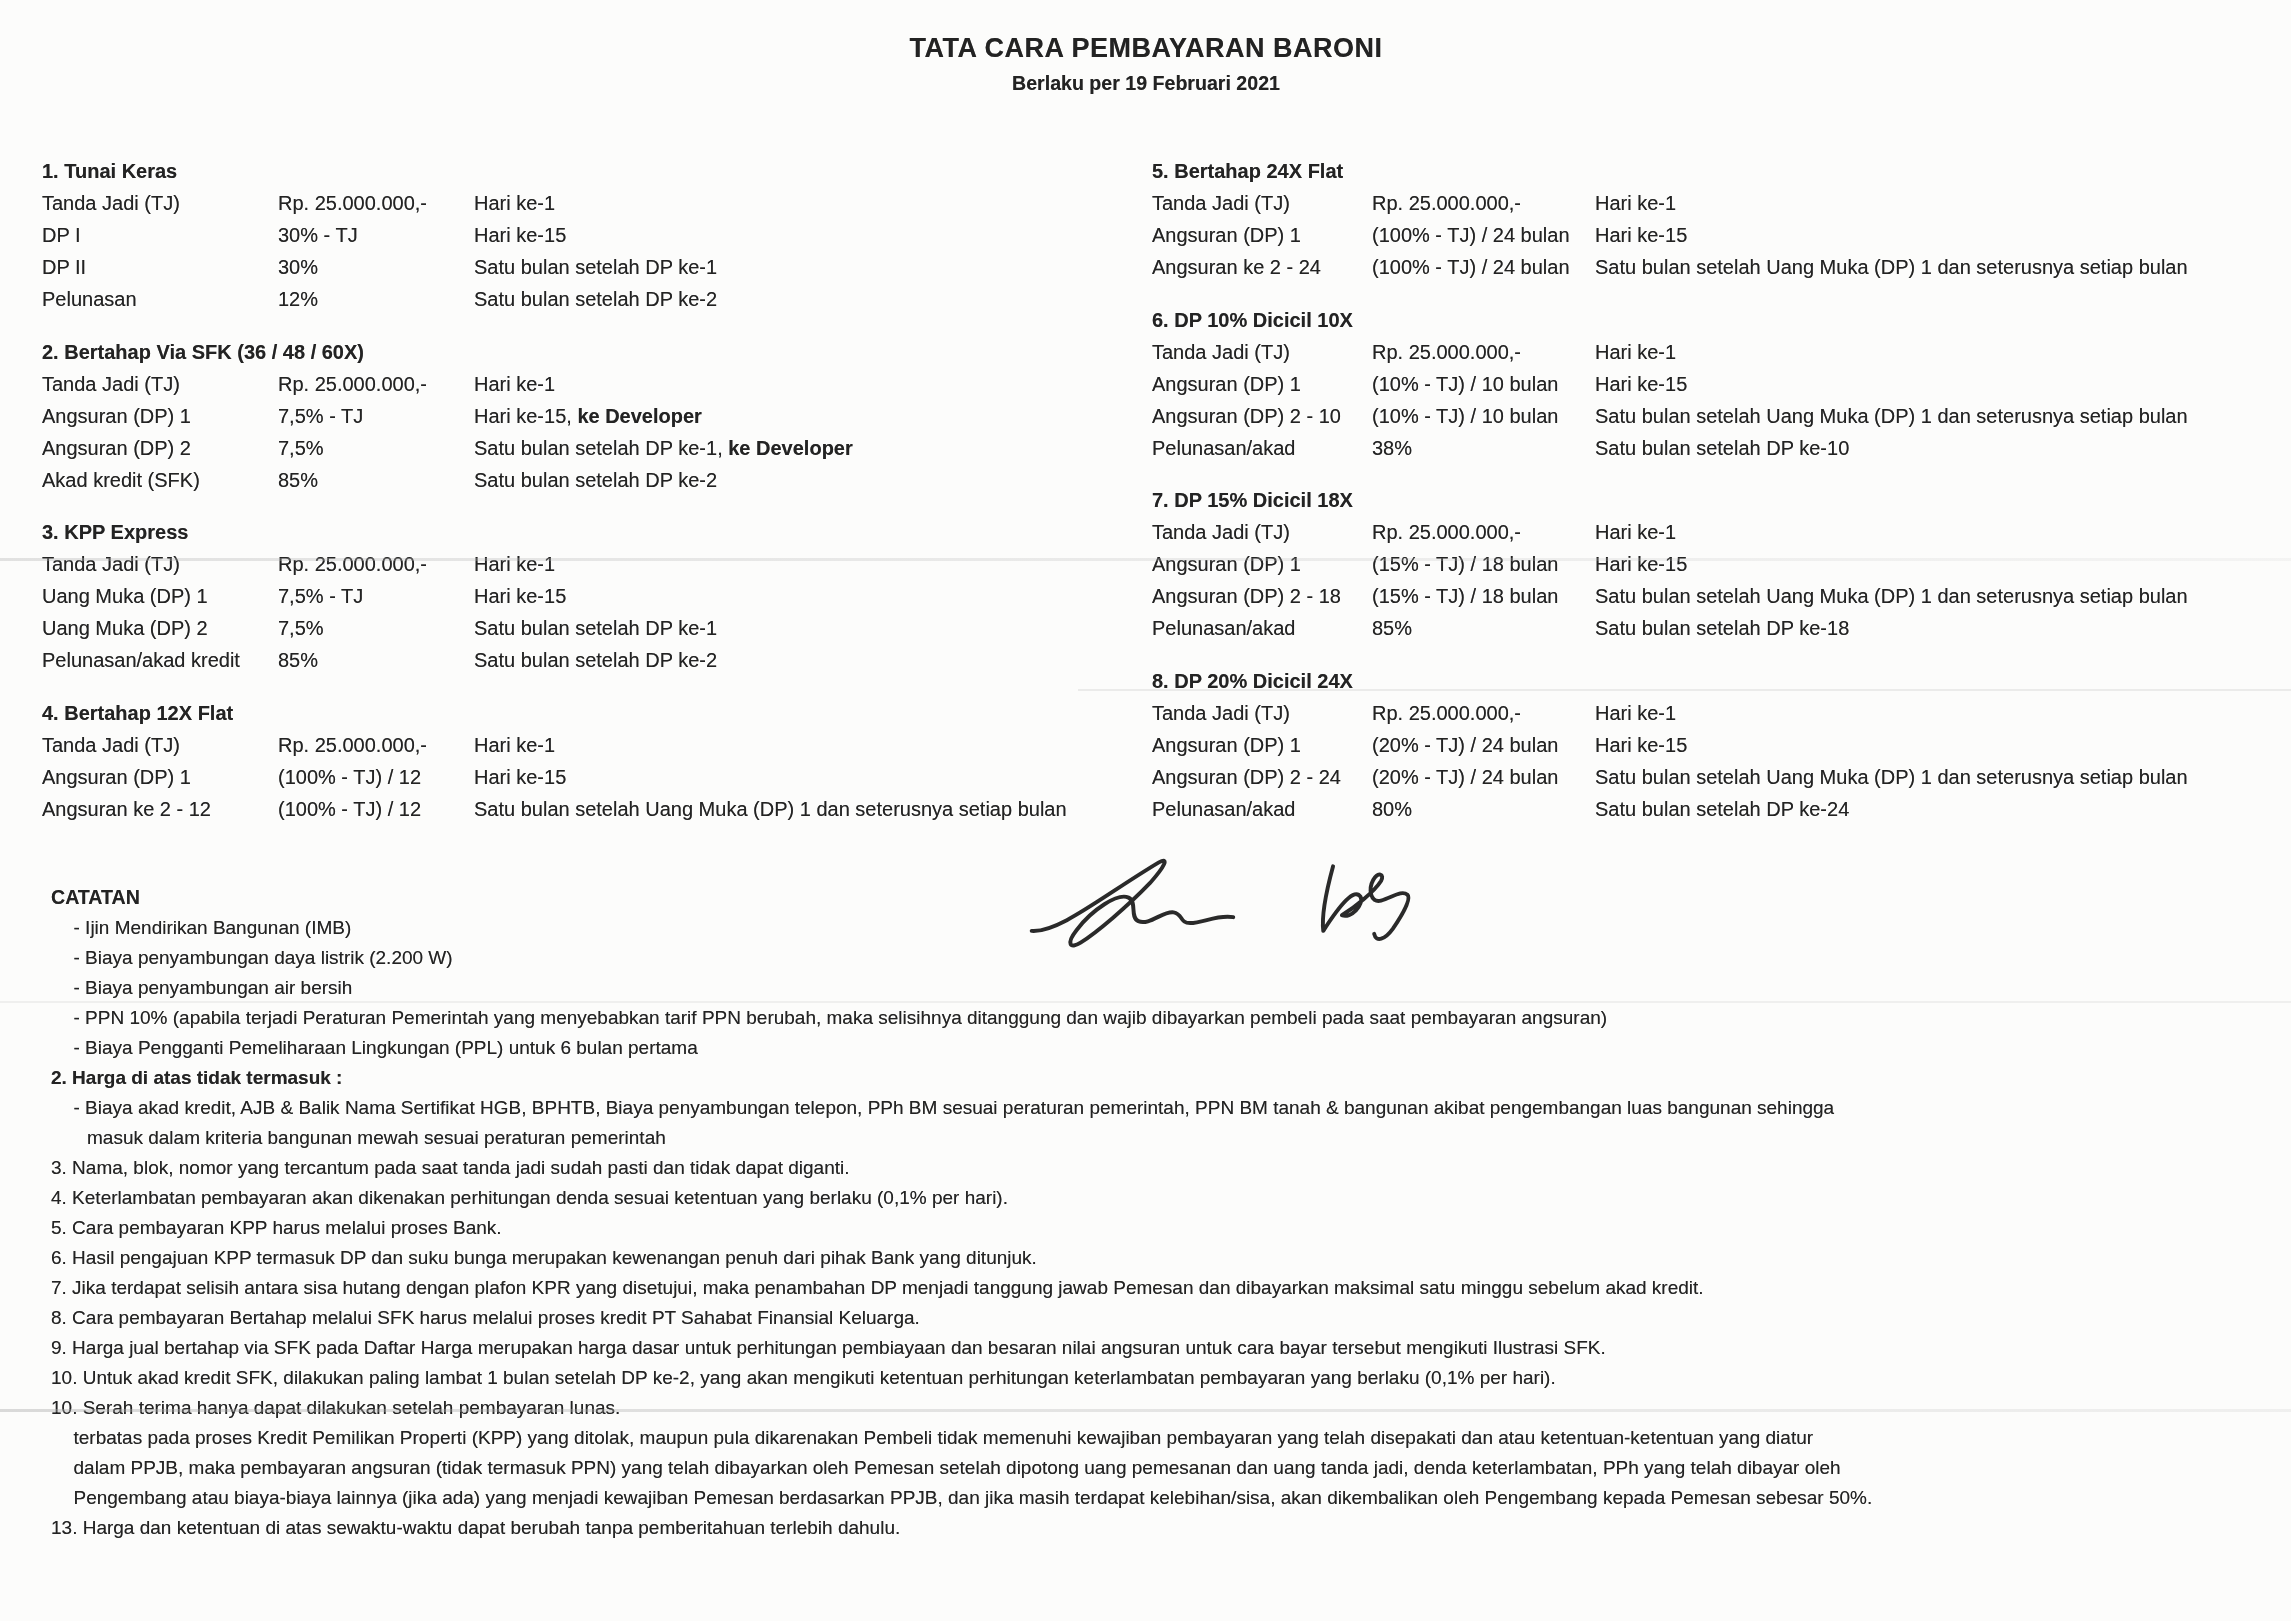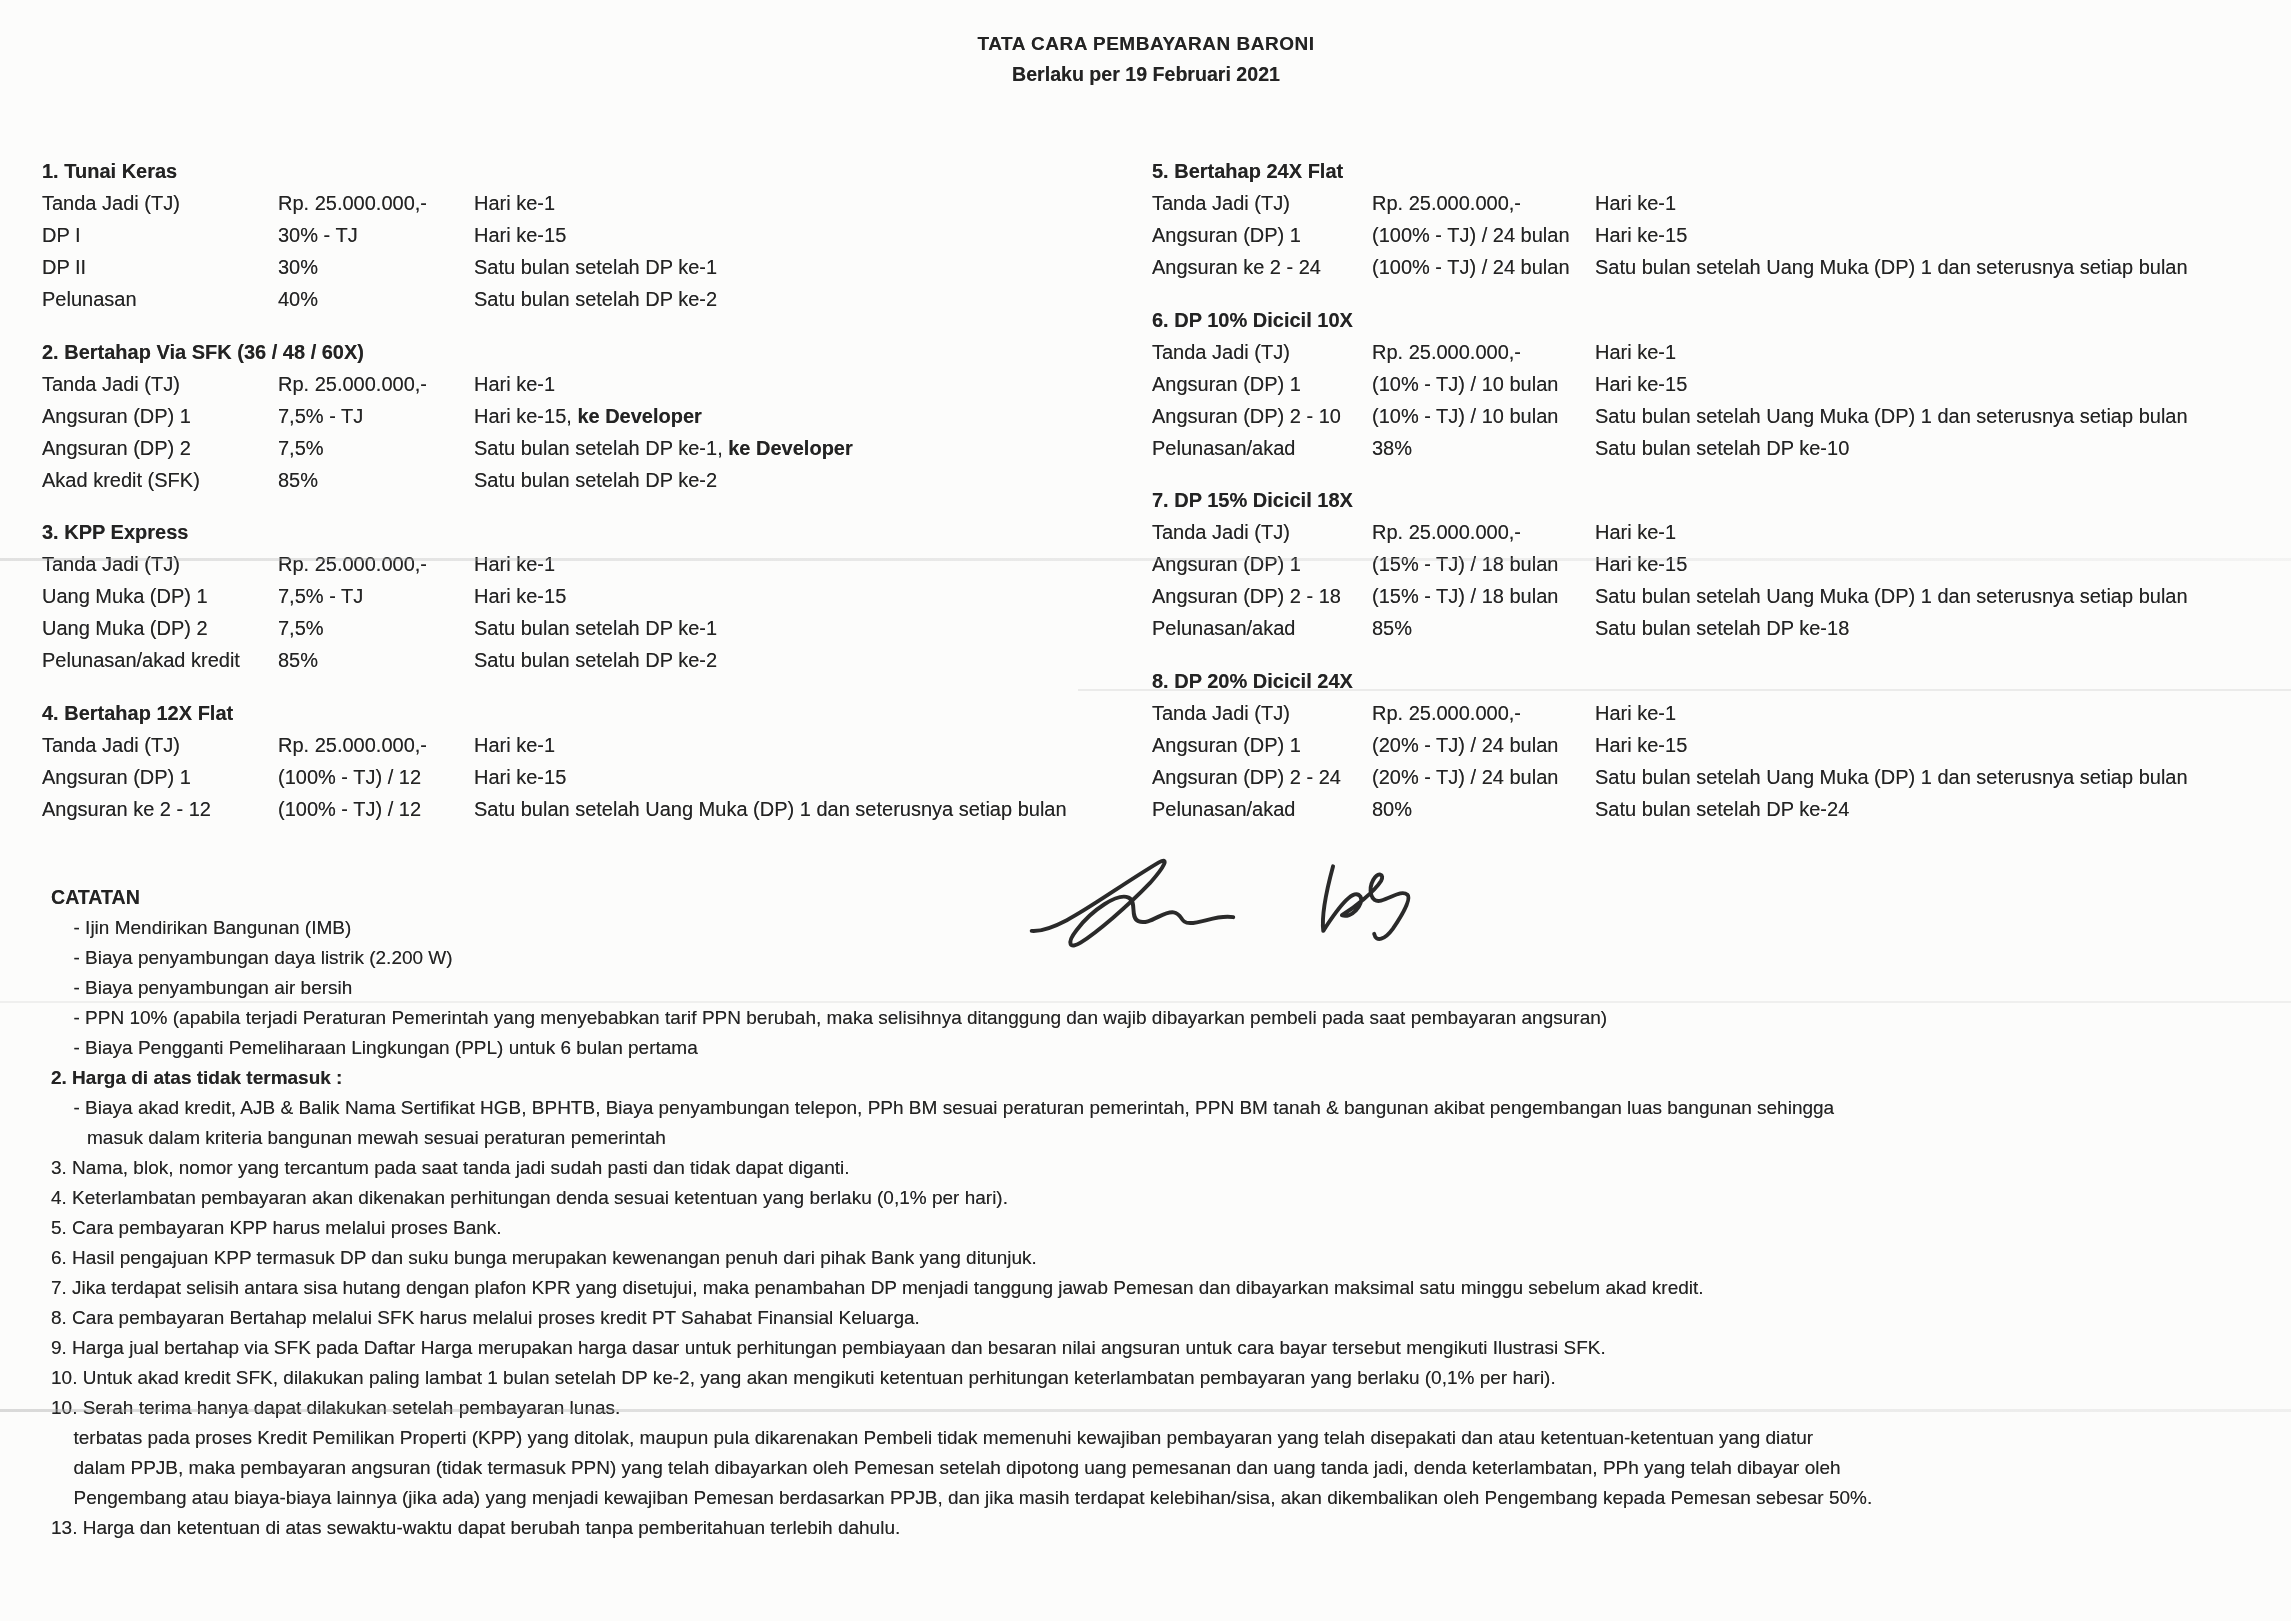--- a/index.html
+++ b/index.html
@@ -6,21 +6,21 @@
   html, body { width: 2292px; height: 1621px; }
   body {
     position: relative;
     background: #fcfcfb;
     font-family: "Liberation Sans", sans-serif;
     color: #232323;
     overflow: hidden;
     text-shadow: 0 0 0.6px rgba(50,50,50,0.55);
   }
   .doc-header { position: absolute; top: 33px; left: 0; width: 100%; text-align: center; }
-  .doc-title { font-size: 19px; font-weight: bold; letter-spacing: 0.5px; }
+  .doc-title { font-size: 27px; font-weight: bold; letter-spacing: 0.5px; }
   .doc-subtitle { font-size: 19.6px; font-weight: bold; margin-top: 7.8px; }
 
   .pay-col { position: absolute; top: 155px; }
   #left-col  { left: 42px;  width: 1088px; }
   #right-col { left: 1152px; width: 1140px; }
 
   .pay-section { margin-bottom: 20.6px; font-size: 20px; line-height: 32px; }
   .pay-section h3 { font-size: 20px; font-weight: bold; line-height: 32px; }
   .pay-row { display: grid; }
   #left-col  .pay-row { grid-template-columns: 236px 196px 1fr; }
@@ -72,21 +72,21 @@
   </div>
 
   <div class="pay-row">
     <div class="pay-cell">DP II</div>
     <div class="pay-cell">30%</div>
     <div class="pay-cell">Satu bulan setelah DP ke-1</div>
   </div>
 
   <div class="pay-row">
     <div class="pay-cell">Pelunasan</div>
-    <div class="pay-cell">40%</div>
+    <div class="pay-cell">12%</div>
     <div class="pay-cell">Satu bulan setelah DP ke-2</div>
   </div>
 </div>
 
   <div class="pay-section">
     <h3>2. Bertahap Via SFK (36 / 48 / 60X)</h3>
 
   <div class="pay-row">
     <div class="pay-cell">Tanda Jadi (TJ)</div>
     <div class="pay-cell">Rp. 25.000.000,-</div>

